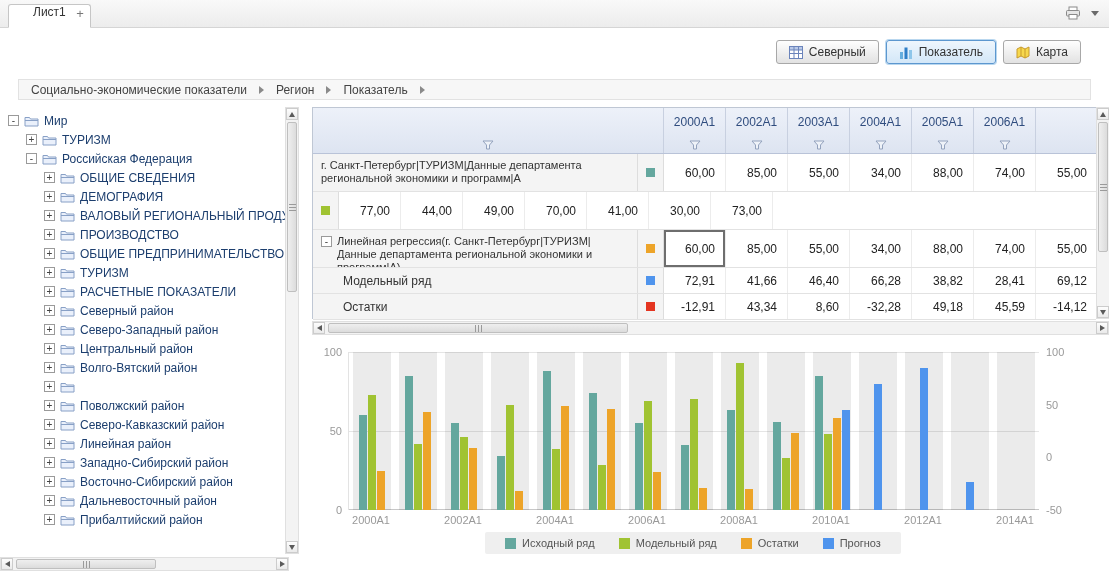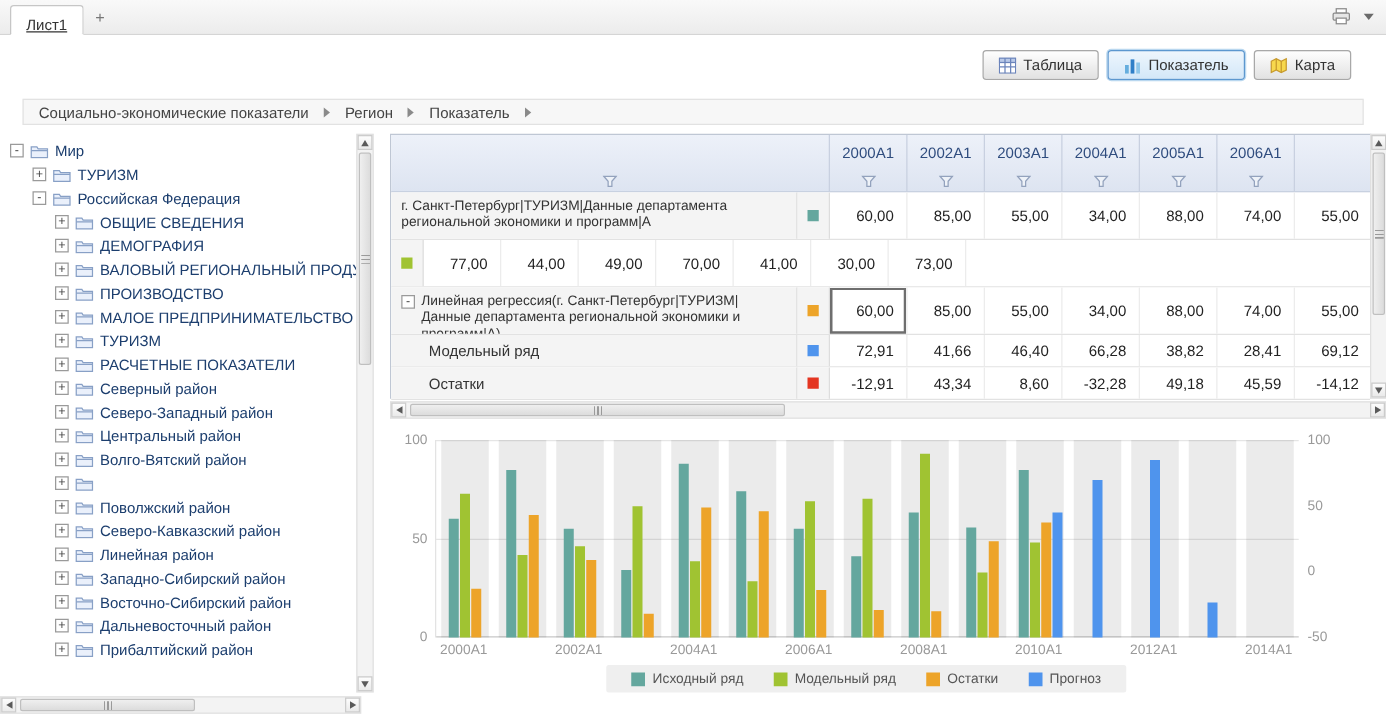--- a/index.html
+++ b/index.html
@@ -5,22 +5,22 @@
   * { margin:0; padding:0; box-sizing:border-box; }
   html,body { width:1109px; height:575px; }
   body { font-family:"Liberation Sans", sans-serif; background:#fff; overflow:hidden; }
   .screen { position:relative; width:1109px; height:575px; background:#fff; }
 
   
   .tabbar { position:absolute; left:0; top:0; width:1109px; height:28px;
             background:linear-gradient(#f9f9f9,#ececec); border-bottom:1px solid #d5d5d5; }
   .tab { position:absolute; left:8px; top:4px; height:24px; min-width:54px; background:#fff;
          border:1px solid #c6c6c6; border-bottom:1px solid #fff; border-radius:3px 3px 0 0;
-         font-size:12px; color:#333; display:flex; align-items:flex-end; justify-content:center;
-         padding:0 12px; cursor:pointer;text-decoration:underline; }
+         font-size:12px; color:#333; display:flex; align-items:flex-start; justify-content:center;
+         padding:0 24px; cursor:pointer; }
   .newtab { position:absolute; left:72px; top:6px; font-size:13px; color:#777; width:16px;
             text-align:center; cursor:pointer; }
   .top-icons { position:absolute; right:10px; top:6px; display:flex; gap:10px; align-items:center; }
   .picon { width:16px; height:14px; display:inline-block; cursor:pointer; }
   .caret-down { width:0; height:0; border-left:4px solid transparent; border-right:4px solid transparent;
                 border-top:5px solid #6a6a6a; cursor:pointer; }
 
   
   .toolbar { position:absolute; left:0; top:40px; width:1109px; height:26px; display:flex;
              justify-content:flex-end; gap:7px; padding-right:28px; }
@@ -145,21 +145,21 @@
       <button class="vbtn">
         <span class="vicon">
           <svg width="14" height="13" viewBox="0 0 14 13">
             <rect x="0.5" y="0.5" width="13" height="12" fill="#ffffff" stroke="#6b84bb"></rect>
             <rect x="0.5" y="0.5" width="13" height="3.5" fill="#b9c9e8" stroke="#6b84bb"></rect>
             <line x1="5" y1="0.5" x2="5" y2="12.5" stroke="#6b84bb"></line>
             <line x1="9.5" y1="0.5" x2="9.5" y2="12.5" stroke="#6b84bb"></line>
             <line x1="0.5" y1="7.5" x2="13.5" y2="7.5" stroke="#6b84bb"></line>
           </svg>
         </span>
-        <span>Таблица</span>
+        <span>Северный</span>
       </button>
       <button class="vbtn active">
         <span class="vicon">
           <svg width="14" height="13" viewBox="0 0 14 13">
             <rect x="1" y="6" width="3" height="7" fill="#66aede"></rect>
             <rect x="5.5" y="1.5" width="3" height="11.5" fill="#2f7fc8"></rect>
             <rect x="10" y="4" width="3" height="9" fill="#8ec6ea"></rect>
           </svg>
         </span>
         <span>Показатель</span>
@@ -257,21 +257,21 @@
           <span class="tlbl">ПРОИЗВОДСТВО</span>
         </div>
         <div class="tree-item" style="padding-left: 44px;">
           <span class="exp">+</span>
           <span class="ticon">
             <svg width="15" height="12" viewBox="0 0 15 12">
               <path d="M1 2.5 L5.5 2.5 L6.5 4 L14 4 L14 11 L1 11 Z" fill="#eaf0fb" stroke="#88a0c6"></path>
               <path d="M1 5.5 L14 5.5" stroke="#88a0c6"></path>
             </svg>
           </span>
-          <span class="tlbl">МАЛОЕ ПРЕДПРИНИМАТЕЛЬСТВО</span>
+          <span class="tlbl">ОБЩИЕ ПРЕДПРИНИМАТЕЛЬСТВО</span>
         </div>
         <div class="tree-item" style="padding-left: 44px;">
           <span class="exp">+</span>
           <span class="ticon">
             <svg width="15" height="12" viewBox="0 0 15 12">
               <path d="M1 2.5 L5.5 2.5 L6.5 4 L14 4 L14 11 L1 11 Z" fill="#eaf0fb" stroke="#88a0c6"></path>
               <path d="M1 5.5 L14 5.5" stroke="#88a0c6"></path>
             </svg>
           </span>
           <span class="tlbl">ТУРИЗМ</span>

